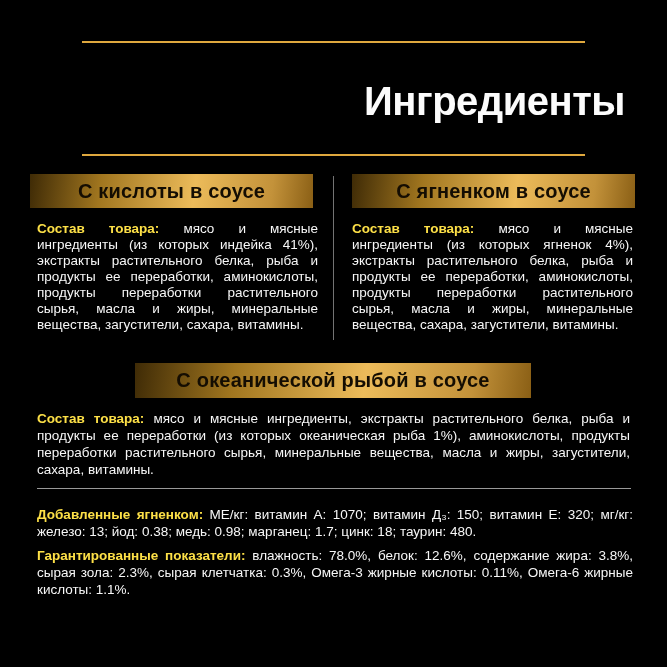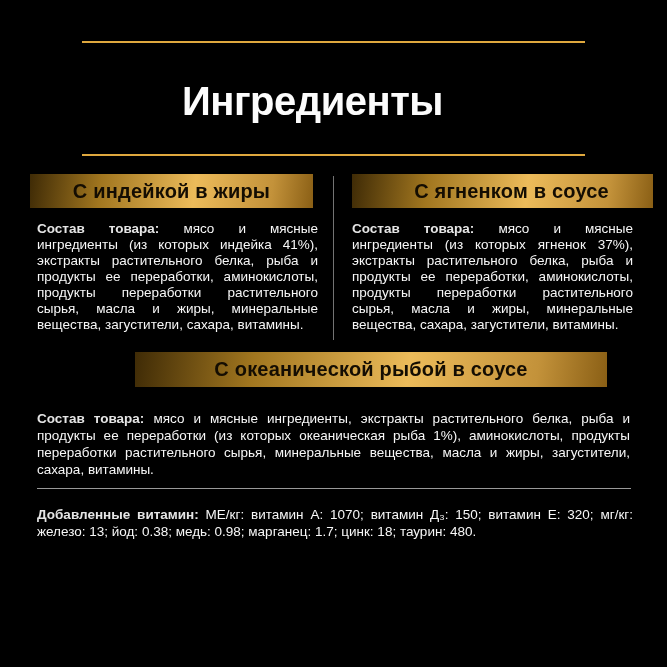--- a/index.html
+++ b/index.html
@@ -4,40 +4,40 @@
 <style>
   html,body{margin:0;padding:0;background:#000;}
   .page{
     position:relative;width:667px;height:667px;background:#000;overflow:hidden;
     font-family:"Liberation Sans","DejaVu Sans",sans-serif;color:#ffffff;
   }
   .rule{position:absolute;left:82px;width:503px;height:2px;background:#dfa83e;}
   .rule-top{top:41px;}
   .rule-bottom{top:154px;}
   .page-title{
-    position:absolute;top:52px;left:0;width:625px;text-align:center;
+    position:absolute;top:52px;left:0;width:625px;text-align:right;
     font-size:40px;line-height:45px;font-weight:700;color:#fcfcfc;letter-spacing:-0.5px;
   }
   .banner{
     position:absolute;height:34px;display:flex;align-items:center;justify-content:center;
     background:linear-gradient(97deg,#3f2b06 0%,#a1761f 25%,#ecbb5a 58%,#c3923a 85%,#8a5f15 100%);
     color:#140d02;font-size:20px;font-weight:700;letter-spacing:0.2px;
   }
   .banner-turkey{left:30px;top:174px;width:283px;}
-  .banner-lamb{left:352px;top:174px;width:283px;padding-left:18px;}
-  .banner-fish{left:135px;top:352px;width:472px;height:35px;}
+  .banner-lamb{left:352px;top:174px;width:283px;}
+  .banner-fish{left:135px;top:363px;width:396px;height:35px;}
   .col-divider{
     position:absolute;left:333px;top:176px;width:1px;height:164px;
     background:rgba(255,255,255,0.45);
   }
   .body-text{
     position:absolute;margin:0;text-align:justify;color:#f7f7f7;
     font-size:13.5px;line-height:16px;
   }
-  .body-text strong{font-weight:700;color:#e5e5e5;}
+  .body-text strong{font-weight:700;color:#fde047;}
   .col-left{left:37px;top:221px;width:281px;}
   .col-right{left:352px;top:221px;width:281px;}
   .fish-text{left:37px;top:410px;width:593px;line-height:17px;}
   .section-divider{
     position:absolute;left:37px;top:488px;width:594px;height:1px;
     background:rgba(255,255,255,0.6);
   }
   .additives-text{left:37px;top:506px;width:596px;line-height:17px;text-align:justify;}
   .guaranteed-text{left:37px;top:547px;width:596px;line-height:17px;text-align:justify;}
 </style>
@@ -47,45 +47,48 @@
 <div class="page">
 
   <div class="rule rule-top"></div>
 
   <h1 class="page-title"><span>Ингредиенты</span><br>
   </h1>
 
   <div class="rule rule-bottom"></div>
 
   <div class="banner banner-turkey">
-    <span>С индейкой в жиры</span>
+    <span>С кислоты в соусе</span>
   </div>
 
   <div class="banner banner-lamb">
     <span>С ягненком в соусе</span>
   </div>
 
   <div class="col-divider"></div>
 
   <p class="body-text col-left"><strong>Состав товара:</strong>
     <span>мясо и мясные ингредиенты (из которых индейка 41%), экстракты растительного белка, рыба и продукты ее переработки, аминокислоты, продукты переработки растительного сырья, масла и жиры, минеральные вещества, загустители, сахара, витамины.</span>
   </p>
 
   <p class="body-text col-right"><strong>Состав товара:</strong>
-    <span>мясо и мясные ингредиенты (из которых ягненок 37%), экстракты растительного белка, рыба и продукты ее переработки, аминокислоты, продукты переработки растительного сырья, масла и жиры, минеральные вещества, сахара, загустители, витамины.</span>
+    <span>мясо и мясные ингредиенты (из которых ягненок 4%), экстракты растительного белка, рыба и продукты ее переработки, аминокислоты, продукты переработки растительного сырья, масла и жиры, минеральные вещества, сахара, загустители, витамины.</span>
   </p>
 
   <div class="banner banner-fish">
     <span>С океанической рыбой в соусе</span>
   </div>
 
   <p class="body-text fish-text"><strong>Состав товара:</strong>
     <span>мясо и мясные ингредиенты, экстракты растительного белка, рыба и продукты ее переработки (из которых океаническая рыба 1%), аминокислоты, продукты переработки растительного сырья, минеральные вещества, масла и жиры, загустители, сахара, витамины.</span>
   </p>
 
   <div class="section-divider"></div>
 
-  <p class="body-text additives-text"><strong>Добавленные витамин:</strong>
+  <p class="body-text additives-text"><strong>Добавленные ягненком:</strong>
     <span>МЕ/кг: витамин А: 1070; витамин Д₃: 150; витамин Е: 320; мг/кг: железо: 13; йод: 0.38; медь: 0.98; марганец: 1.7; цинк: 18; таурин: 480.</span>
   </p>
 
+  <p class="body-text guaranteed-text"><strong>Гарантированные показатели:</strong>
+    <span>влажность: 78.0%, белок: 12.6%, содержание жира: 3.8%, сырая зола: 2.3%, сырая клетчатка: 0.3%, Омега-3 жирные кислоты: 0.11%, Омега-6 жирные кислоты: 1.1%.</span>
+  </p>
 
 </div>
 
 </body></html>

